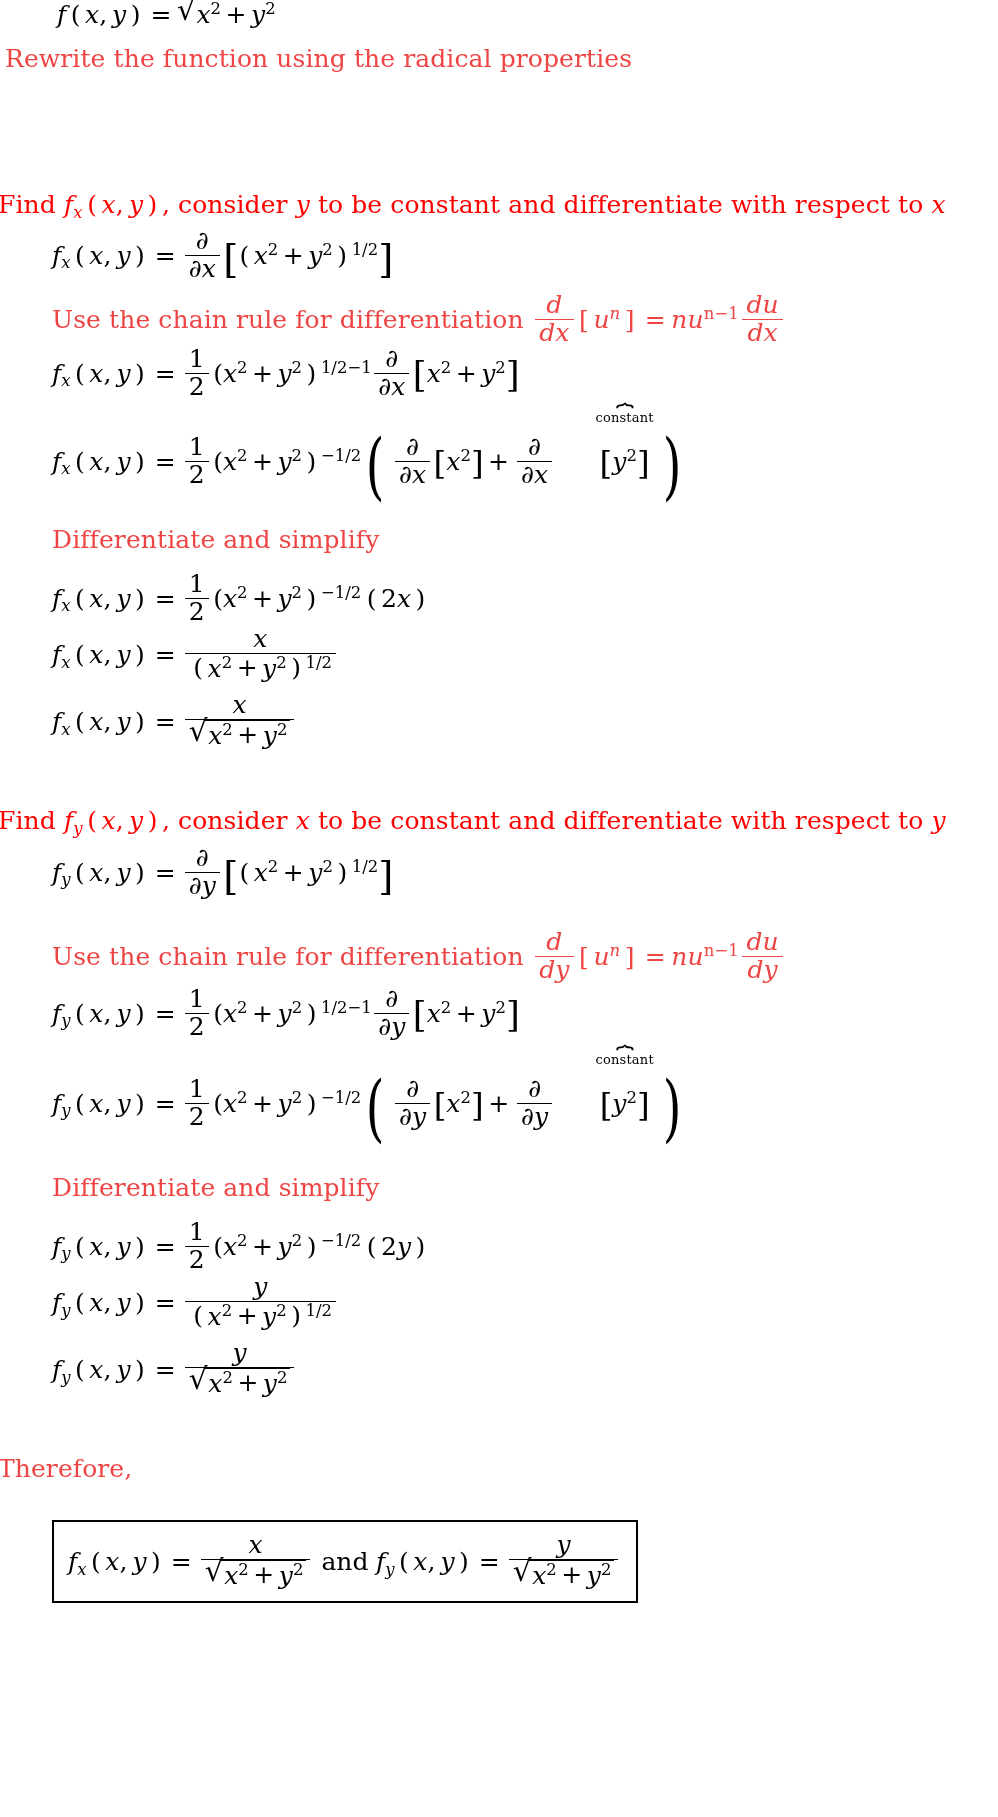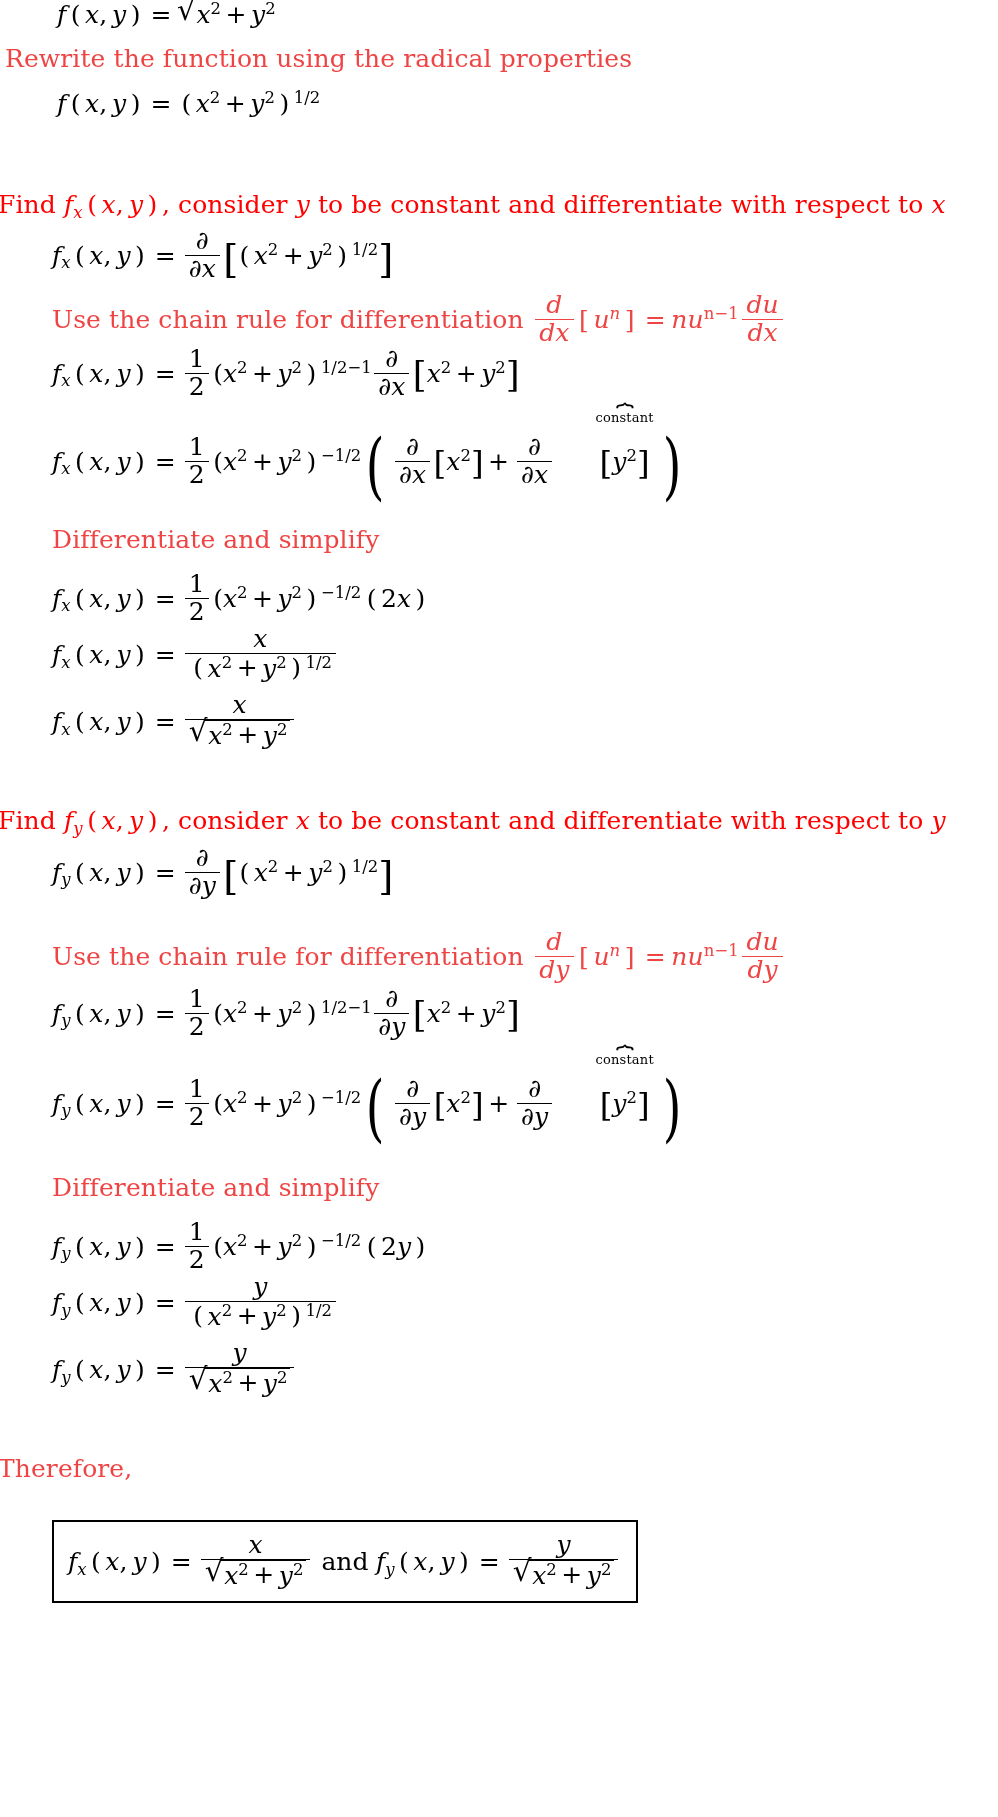--- a/index.html
+++ b/index.html
@@ -55,23 +55,20 @@
 <body>
 
 <div class="page">
 
   <div class="row eq black" style="left:57px;top:-2px;">
     <span class="m">f</span><span class="op">(</span><span class="m">x</span><span class="up">,</span> <span class="m">y</span><span class="op">)</span><span class="eqs">=</span><span class="rad"><span class="radsign">√</span><span class="bar"><span class="m">x</span><span class="sup">2</span><span class="op">+</span><span class="m">y</span><span class="sup">2</span></span></span>
   </div>
 
   <div class="row prose blue" style="left:5px;top:44px;">Rewrite the function using the radical properties</div>
 
-  <div class="row eq black" style="left:57px;top:88px;">
-    <span class="m">f</span><span class="op">(</span><span class="m">x</span><span class="up">,</span> <span class="m">y</span><span class="op">)</span><span class="eqs">=</span><span class="op">(</span><span class="m">x</span><span class="sup">2</span><span class="op">+</span><span class="m">y</span><span class="sup">2</span><span class="op">)</span><span class="sup">1/2</span>
-  </div>
 
   <div class="row prose red" style="left:-2px;top:190px;">
     <span class="up">Find&nbsp;</span><span class="m">f</span><span class="sub">x</span><span class="op">(</span><span class="m">x</span><span class="up">,</span> <span class="m">y</span><span class="op">)</span><span class="up">,&nbsp;consider&nbsp;</span><span class="m">y</span><span class="up">&nbsp;to be constant and differentiate with respect to&nbsp;</span><span class="m">x</span>
   </div>
 
   <div class="row eq black" style="left:52px;top:228px;">
     <span class="m">f</span><span class="sub">x</span><span class="op">(</span><span class="m">x</span><span class="up">,</span> <span class="m">y</span><span class="op">)</span><span class="eqs">=</span><span class="frac"><span class="num m">∂</span><span class="den"><span class="m">∂x</span></span></span><span class="big" style="font-size:1.55em;vertical-align:-.22em;">[</span><span class="op" style="padding-left:.04em;">(</span><span class="m">x</span><span class="sup">2</span><span class="op">+</span><span class="m">y</span><span class="sup">2</span><span class="op">)</span><span class="sup">1/2</span><span class="big" style="font-size:1.55em;vertical-align:-.22em;">]</span>
   </div>
 
   <div class="row prose blue" style="left:52px;top:292px;">

